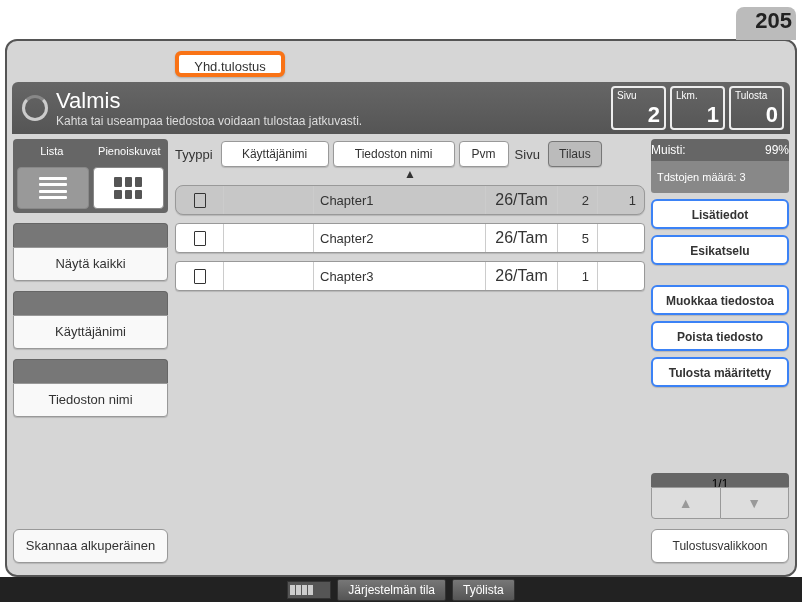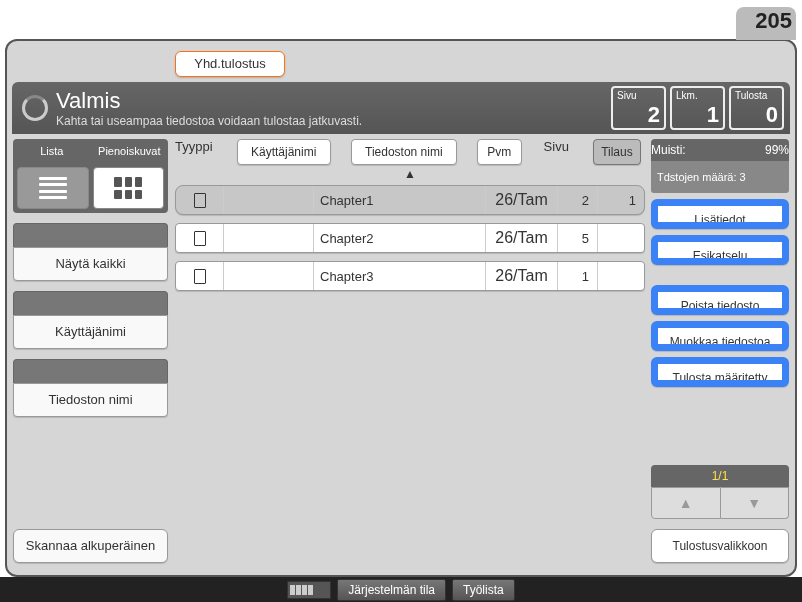--- a/index.html
+++ b/index.html
@@ -44,21 +44,21 @@
     border-radius: 12px;
     background: #d6d6d6;
     overflow: hidden;
   }
 
   .yhd-btn {
     position: absolute;
     top: 10px; left: 168px;
     width: 110px; height: 26px;
     background: #fff;
-    border: 1px solid #f97316;
+    border: 4px solid #f97316;
     border-radius: 6px;
     text-align: center;
     line-height: 24px;
     font-size: 13px;
     box-shadow: 0 1px 2px rgba(0,0,0,0.2);
   }
 
   .header-bar {
     position: absolute;
     top: 41px; left: 5px; right: 5px;
@@ -154,21 +154,21 @@
     background:#f9f9f9;border:1px solid #999;border-radius:6px;
     text-align:center;line-height:32px;font-size:13px;
     box-shadow: 0 1px 1px rgba(0,0,0,0.15);
   }
 
   .center-area {
     position:absolute;
     top: 98px; left: 168px; right: 150px; bottom: 12px;
   }
   .sort-row {
-    height: 30px; display:flex; align-items:flex-start; gap:20px; padding-right:4px;
+    height: 30px; display:flex; align-items:center; gap:4px; padding-right:4px;
   }
   .sort-label{font-size:13px; margin-right:4px;}
   .sort-btn{
     background:#fff;border:1px solid #999;border-radius:4px;height:26px;
     display:flex;align-items:center;justify-content:center;font-size:12px;
     box-shadow:0 1px 1px rgba(0,0,0,0.15);
     padding:0 6px;
   }
   .sort-btn.tilaus{background:#bbb;border-color:#777;}
   .col-arrow{text-align:center;font-size:12px;color:#333;height:14px;line-height:10px;}
@@ -189,29 +189,29 @@
   .cell-order{width:46px;text-align:right;padding-right:8px;font-size:13px;height:100%;display:flex;align-items:center;justify-content:flex-end;}
 
   .right-panel{
     position:absolute;
     top:98px; right:6px; width:138px; bottom:12px;
   }
   .mem-bar{height:22px;background:#666;color:#fff;font-size:12px;display:flex;justify-content:space-between;align-items:center;padding:0 0;border-radius:4px 4px 0 0;}
   .count-bar{height:20px;background:#888;color:#fff;font-size:11px;display:flex;align-items:center;padding:16px 6px;border-radius:0 0 3px 3px;margin-bottom:6px;}
 
   .right-btn{
-    height:30px;background:#fff;border:7px solid #3b82f6;border-radius:6px;
+    height:30px;background:#fff;border:2px solid #3b82f6;border-radius:6px;
     text-align:center;line-height:28px;font-size:12px;margin-bottom:6px;
     box-shadow:0 1px 1px rgba(0,0,0,0.15);
-    white-space:nowrap;overflow:hidden;
+    white-space:nowrap;overflow:hidden;font-weight:bold;
   }
   .pager{
     position:absolute; bottom:44px; left:0; width:100%;
   }
-  .pager-label{height:22px;background:#666;color:#fde047;text-align:center;line-height:22px;font-size:12px;border-radius:4px 4px 0 0;}
+  .pager-label{height:14px;background:#666;color:#000000;text-align:center;line-height:22px;font-size:12px;border-radius:4px 4px 0 0;}
   .pager-btns{display:flex;height:32px;}
   .pager-btn{flex:1;background:#ddd;border:1px solid #999;display:flex;align-items:center;justify-content:center;color:#999;font-size:14px;}
   .pager-btn:first-child{border-radius:0 0 0 4px;}
   .pager-btn:last-child{border-radius:0 0 4px 0;border-left:none;}
 
   .to-menu{
     position:absolute;bottom:0;left:0;width:100%;height:34px;
     background:#fff;border:1px solid #999;border-radius:6px;
     text-align:center;line-height:32px;font-size:12px;
     box-shadow:0 1px 1px rgba(0,0,0,0.15);
@@ -360,22 +360,22 @@
         <span>99%</span>
       </div>
       <div class="count-bar">
         <span>Tdstojen määrä:</span>&nbsp;
         <span>3</span>
       </div>
 
       <div class="right-btn">Lisätiedot</div>
       <div class="right-btn">Esikatselu</div>
       <div style="height:14px"></div>
+      <div class="right-btn">Muokkaa tiedostoa</div>
       <div class="right-btn">Poista tiedosto</div>
-      <div class="right-btn">Muokkaa tiedostoa</div>
       <div class="right-btn">Tulosta määritetty</div>
 
       <div class="pager">
         <div class="pager-label">1/1</div>
         <div class="pager-btns">
           <div class="pager-btn">▲</div>
           <div class="pager-btn">▼</div>
         </div>
       </div>
 

